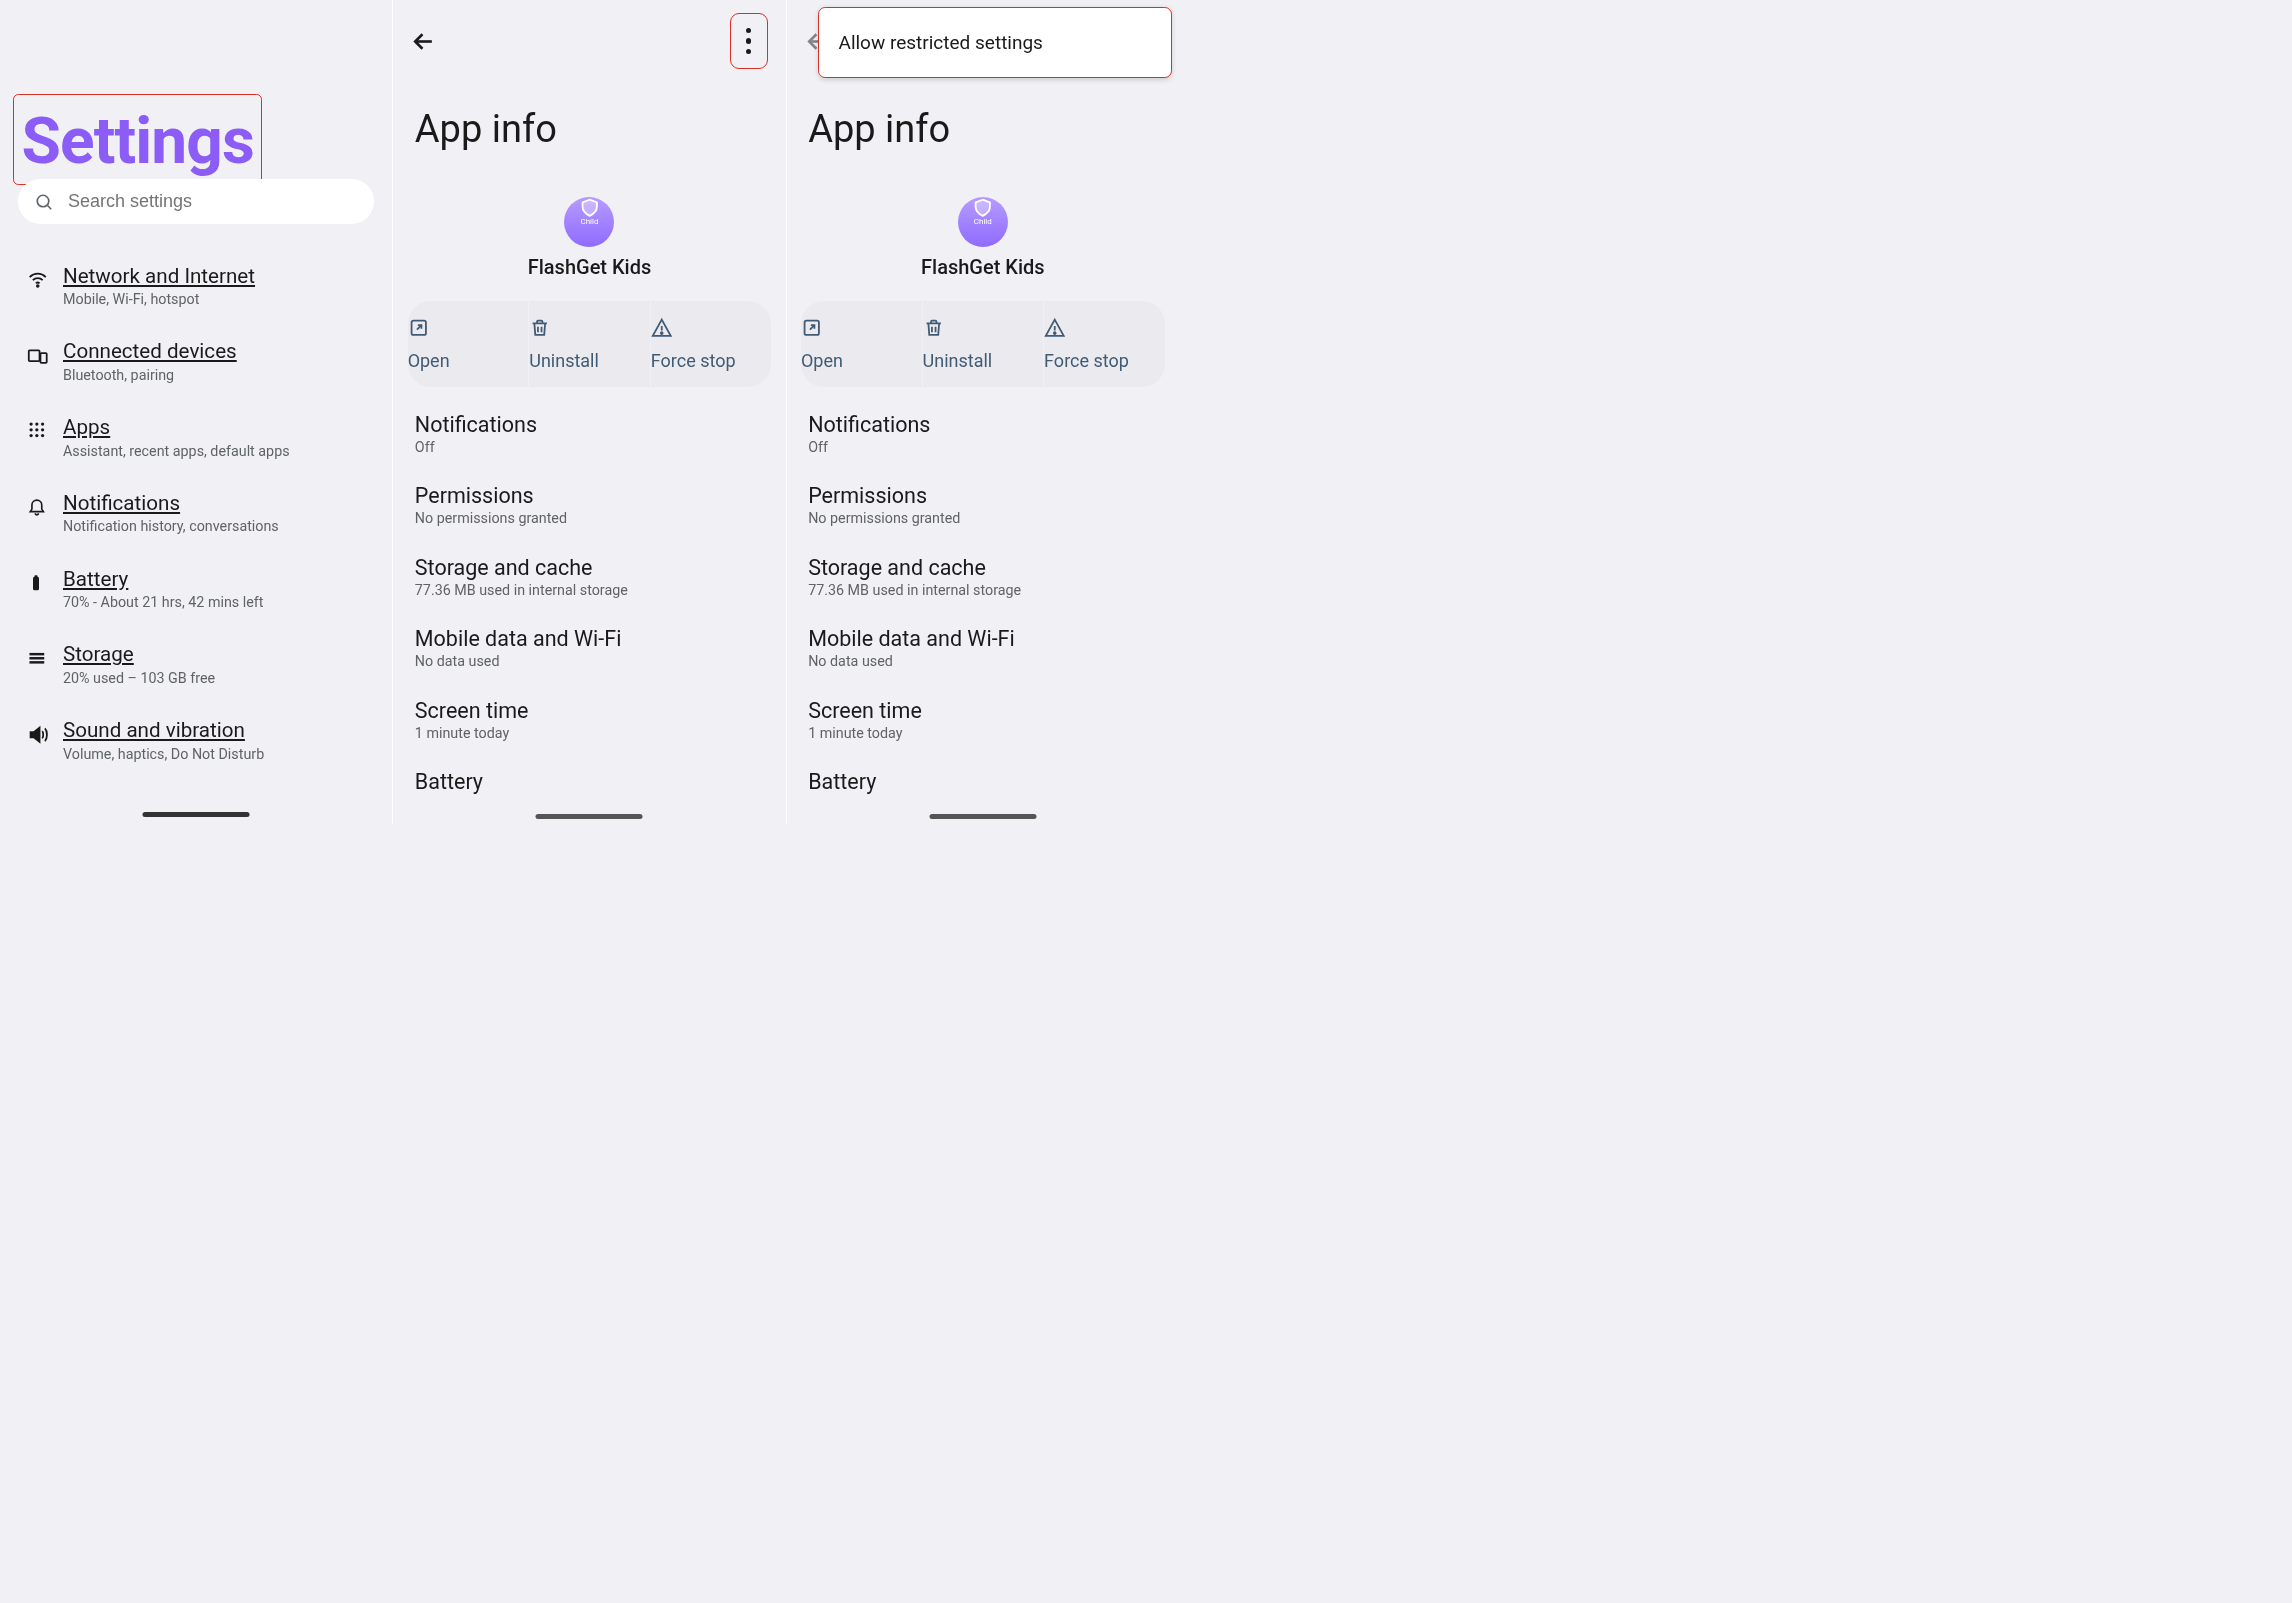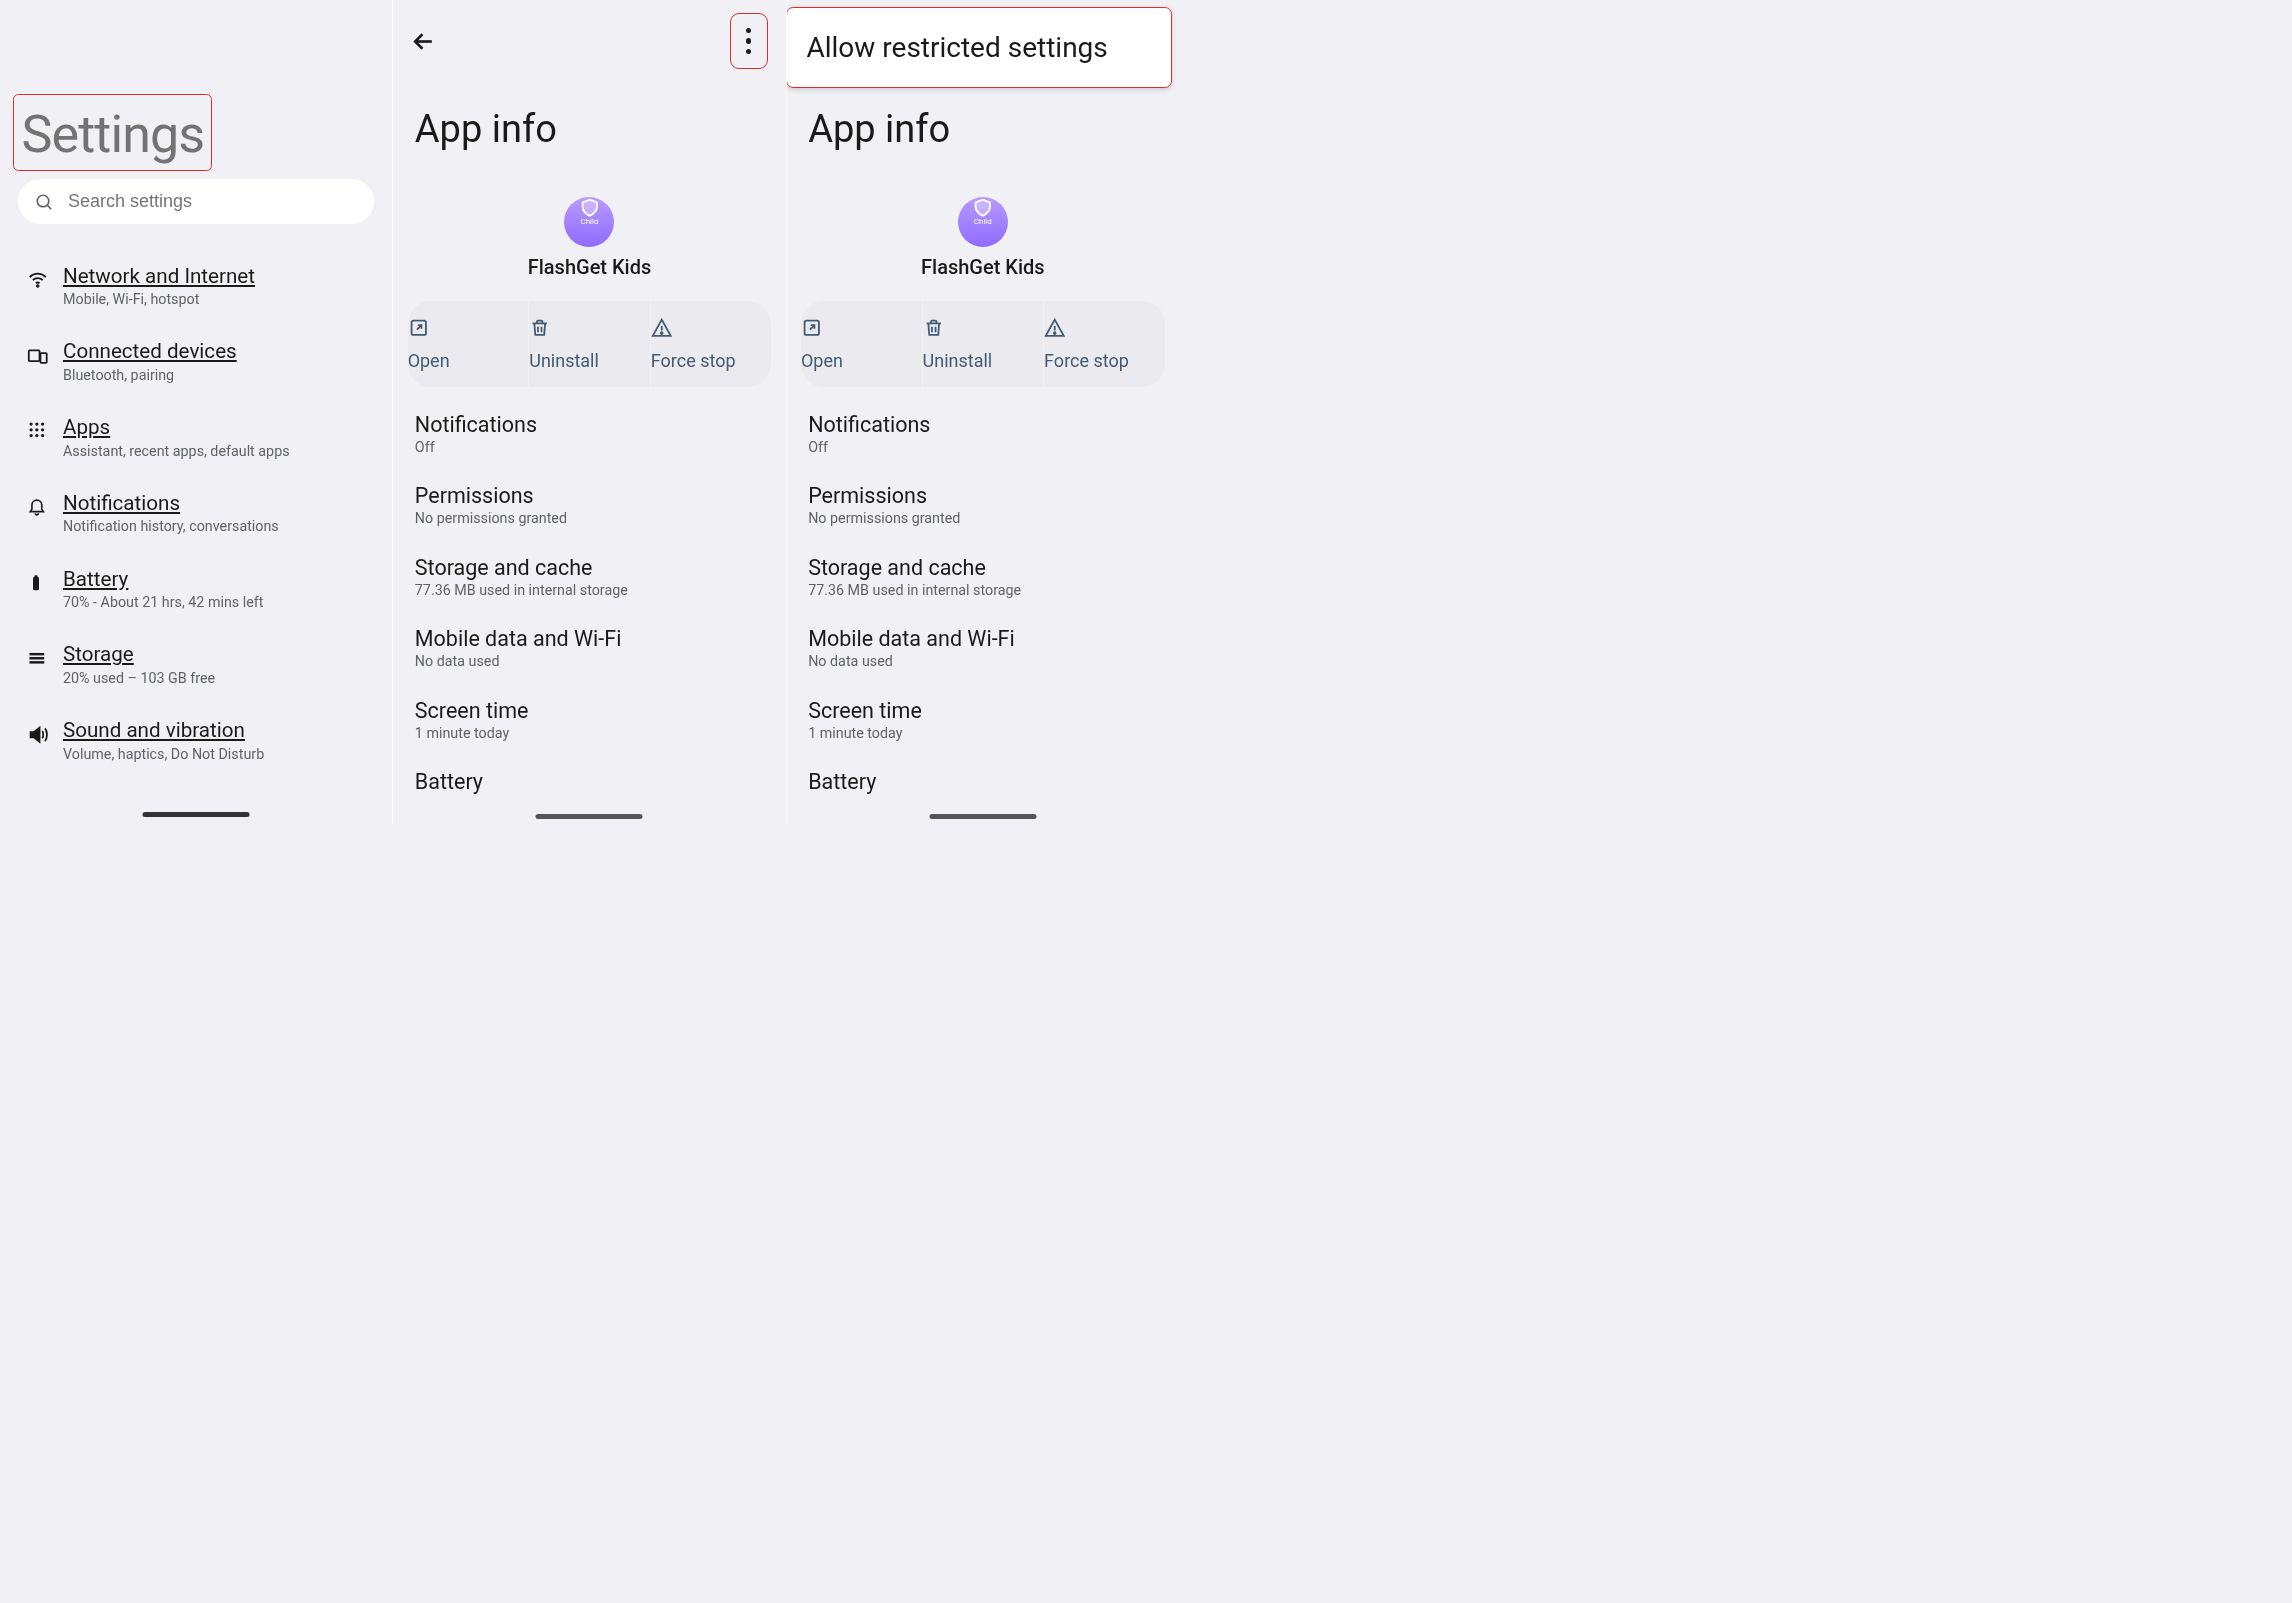--- a/index.html
+++ b/index.html
@@ -24,24 +24,24 @@
 
 .p1-title-wrap {
   position: absolute;
   left: 13.4px;
   top: 94px;
   border: 1.8px solid #d93025;
   border-radius: 5.4px;
   padding: 9px 7.2px 5.4px 7.2px;
 }
 .p1-title {
-  font-size: 52px;
-  font-weight: 400;
+  font-size: 64px;
+  font-weight: 700;
   letter-spacing: -0.9px;
-  color: #737373;
+  color: #8b5cf6;
 }
 .p1-search {
   position: absolute;
   left: 18px;
   right: 18px;
   top: 179px;
   height: 45px;
   background: #fff;
   border-radius: 22.4px;
   display: flex;
@@ -94,26 +94,26 @@
   border: 1.8px solid #d93025;
   border-radius: 9px;
   display: flex; align-items: center; justify-content: center;
 }
 .kebab-dot { width: 5.4px; height: 5.4px; border-radius: 50%; background: #1a1a1a; margin: 2.7px 0; }
 .kebab-col { display: flex; flex-direction: column; align-items: center; }
 
 .allow-popup {
   position: absolute;
   top: 7.2px; right: 7.2px;
-  width: 386px;
+  width: 354px;
   background: #fff;
   border: 1.8px solid #d93025;
   border-radius: 7.2px;
   padding: 23px 19.7px;
-  font-size: 28px;
+  font-size: 19px;
   color: #1a1a1a;
   box-shadow: 0 1.8px 5.4px rgba(0,0,0,.15);
   z-index: 5;
 }
 
 .p23-title {
   position: absolute;
   top: 107px; left: 21.5px;
   font-size: 38px; font-weight: 400;
 }

